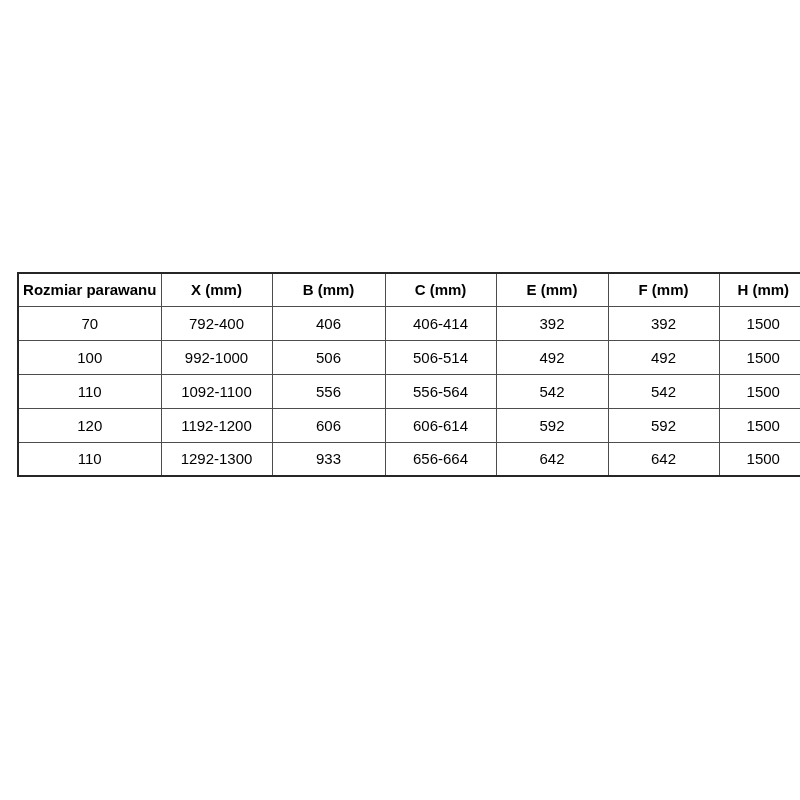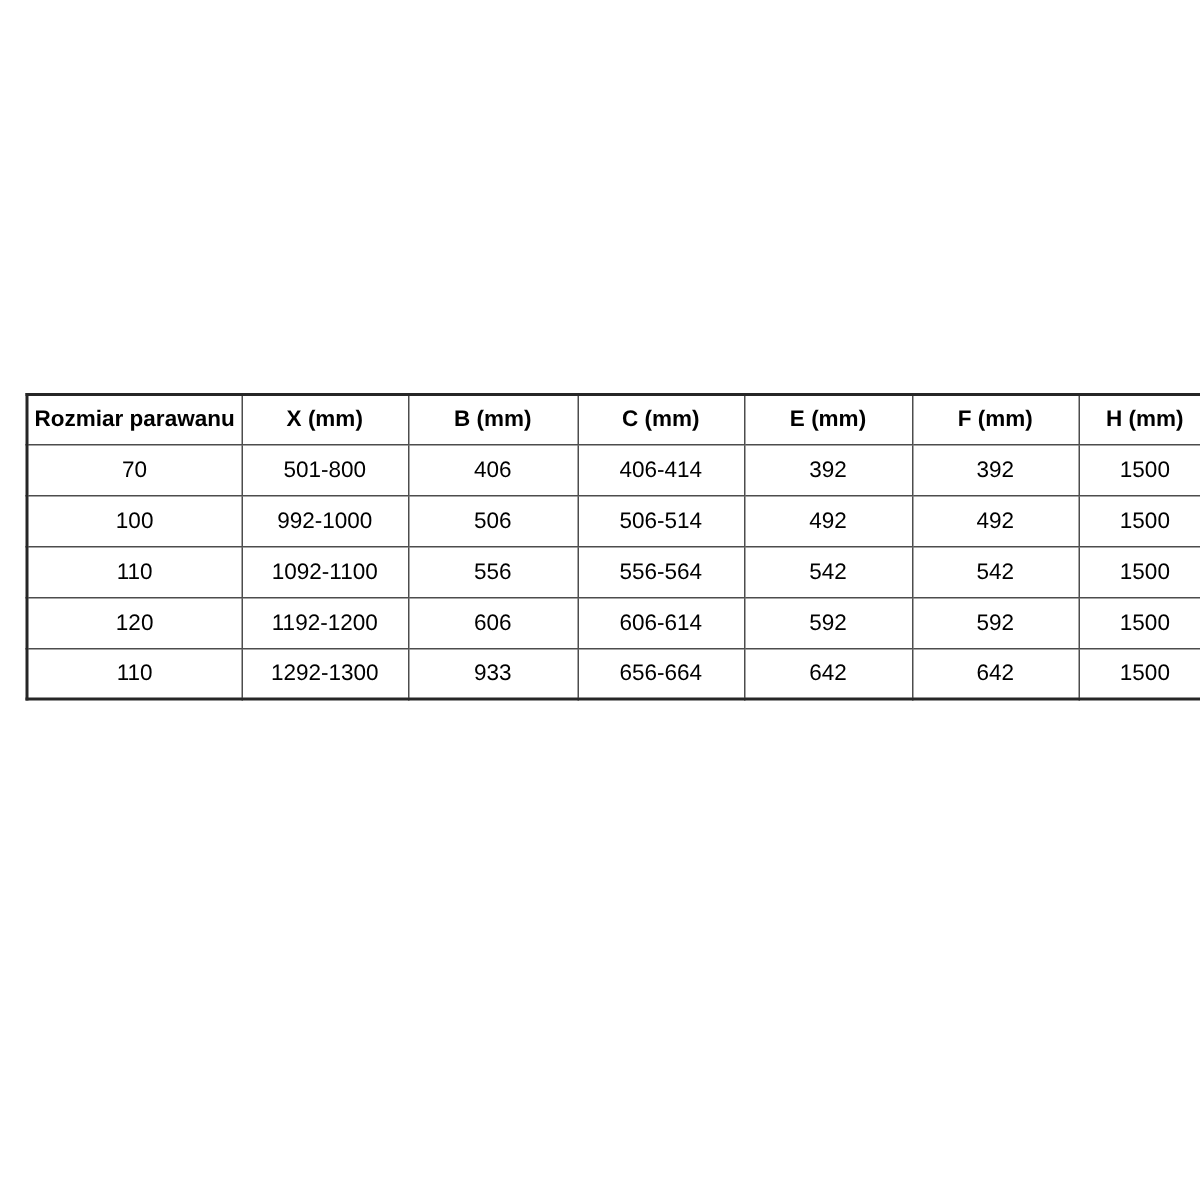--- a/index.html
+++ b/index.html
@@ -5,21 +5,21 @@
   * { margin: 0; padding: 0; box-sizing: border-box; }
   html, body {
     width: 800px; height: 800px;
     background: #ffffff;
     font-family: "Liberation Sans", sans-serif;
     color: #000000;
   }
   .spec-table-wrap {
     position: absolute;
     left: 1px;
-    top: 262px;
+    top: 272px;
     width: 726px;
     padding-left: 16px;
   }
   table.spec-table {
     width: 100%;
     table-layout: fixed;
     border-collapse: collapse;
     border: 2px solid #262626;
     background: #ffffff;
   }
@@ -64,21 +64,21 @@
         <th>B (mm)</th>
         <th>C (mm)</th>
         <th>E (mm)</th>
         <th>F (mm)</th>
         <th>H (mm)</th>
       </tr>
     </thead>
     <tbody>
       <tr>
         <td>70</td>
-        <td>501-800</td>
+        <td>792-400</td>
         <td>406</td>
         <td>406-414</td>
         <td>392</td>
         <td>392</td>
         <td>1500</td>
       </tr>
       <tr>
         <td>100</td>
         <td>992-1000</td>
         <td>506</td>

